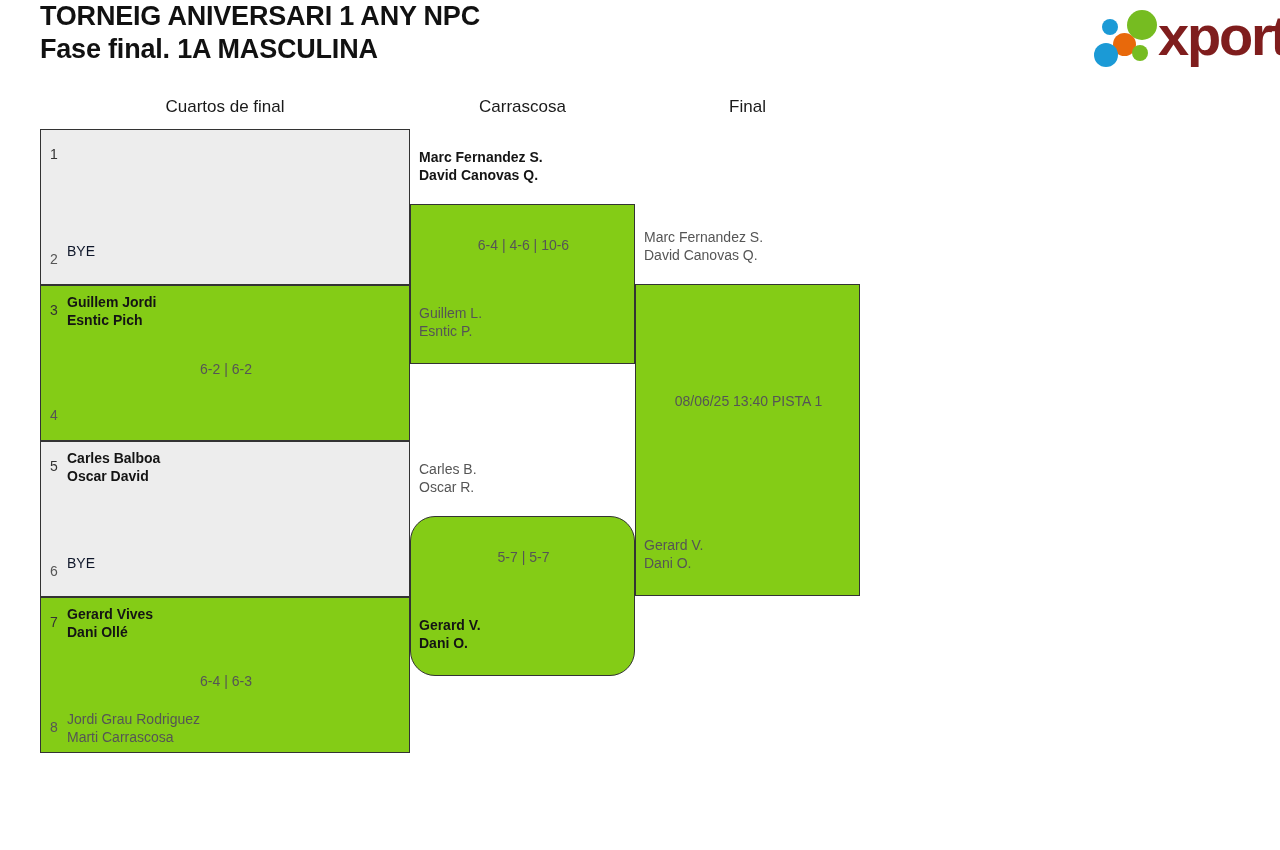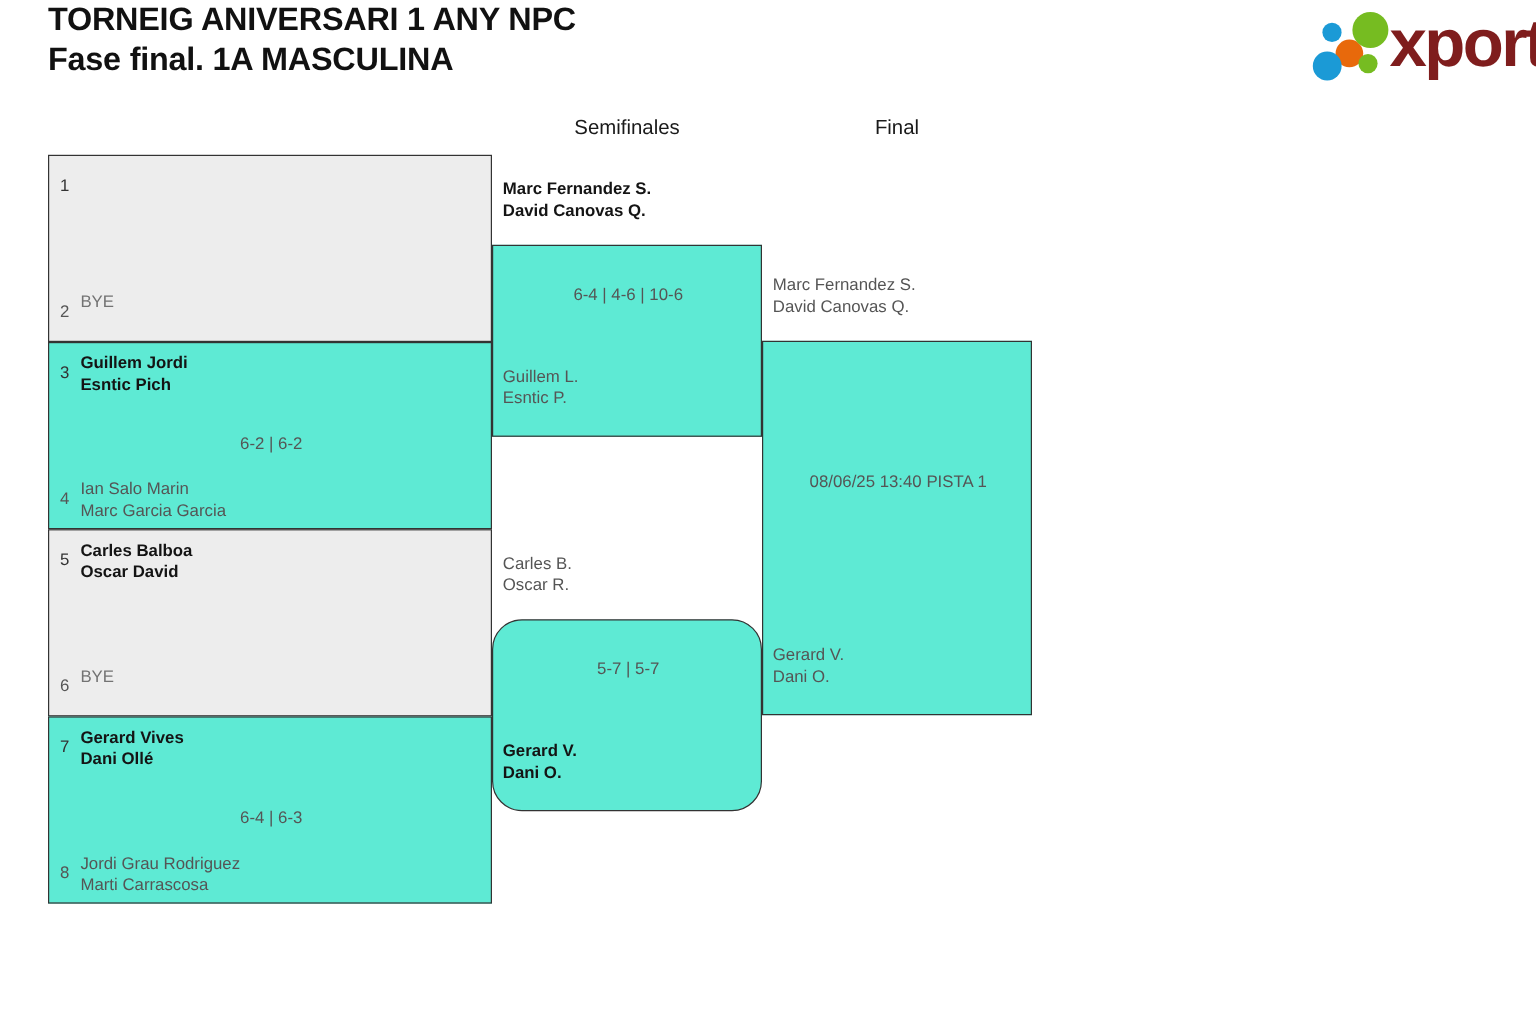--- a/index.html
+++ b/index.html
@@ -60,21 +60,21 @@
   #round-header-qf { left: 0px;   top: 97px; width: 370px; }
   #round-header-sf { left: 370px; top: 97px; width: 225px; }
   #round-header-f  { left: 595px; top: 97px; width: 225px; }
 
   
   #bracket { position: absolute; left: 0; top: 0; width: 1280px; height: 850px; }
 
   .match {
     position: absolute;
     border: 1px solid #333333;
-    background: #5eead4;
+    background: #84cc16;
   }
   .match.shaded { background: #ededed; }
 
   
   .qf { left: 0px; width: 370px; }
   #match-qf-1 { top: 129px;  height: 156px; }
   #match-qf-2 { top: 285px;  height: 156px; }
   #match-qf-3 { top: 441px;  height: 156px; }
   #match-qf-4 { top: 597px;  height: 156px; }
 
@@ -109,21 +109,21 @@
   }
   .players .p { display: block; }
 
   .winner .players { font-weight: bold; color: #141414; }
   .loser  .players { font-weight: normal; color: #555555; }
   .winner .seed { color: #333333; }
 
   
   .qf .team-top    { left: 0;   top: 7px;  }
   .qf .team-bottom { left: 0;   top: 112px; }
-  .qf .bye .players { color: #737373; font-weight: normal; }
+  .qf .bye .players { color: #0f172a; font-weight: normal; }
   .qf .bye .players .p { line-height: 18px; }
   .qf .team-bottom .seed { padding-top: 9px; }
 
   
   .score {
     position: absolute;
     font-size: 14px;
     color: #555555;
     text-align: center;
     white-space: nowrap;
@@ -159,21 +159,22 @@
         <span class="dot" id="dot-orange"></span>
         <span class="dot" id="dot-blue-large"></span>
         <span class="dot" id="dot-green-large"></span>
         <span class="dot" id="dot-green-small"></span>
       </div>
       <div id="logo-wordmark">xporty</div>
     </div>
 
   </div>
 
-  <div class="round-header" id="round-header-sf">Semifinales</div>
+  <div class="round-header" id="round-header-qf">Cuartos de final</div>
+  <div class="round-header" id="round-header-sf">Carrascosa</div>
   <div class="round-header" id="round-header-f">Final</div>
 
   <div id="bracket">
 
     <div class="match qf shaded" id="match-qf-1">
       <div class="team team-top winner">
         <span class="seed">1</span>
       </div>
       <div class="team team-bottom bye">
         <span class="seed">2</span>
@@ -187,24 +188,20 @@
     <div class="match qf" id="match-qf-2">
       <div class="team team-top winner">
         <span class="seed">3</span>
         <span class="players">
           <span class="p">Guillem Jordi</span>
           <span class="p">Esntic Pich</span>
         </span>
       </div>
       <div class="team team-bottom loser">
         <span class="seed">4</span>
-        <span class="players">
-          <span class="p">Ian Salo Marin</span>
-          <span class="p">Marc Garcia Garcia</span>
-        </span>
       </div>
       <div class="score">6-2 | 6-2</div>
     </div>
 
     <div class="match qf shaded" id="match-qf-3">
       <div class="team team-top winner">
         <span class="seed">5</span>
         <span class="players">
           <span class="p">Carles Balboa</span>
           <span class="p">Oscar David</span>

